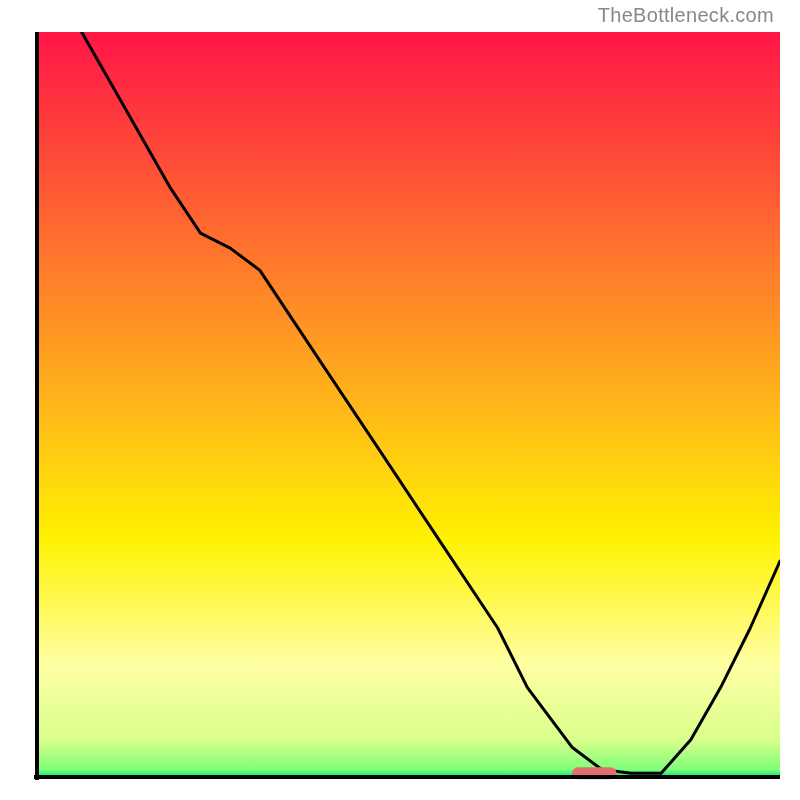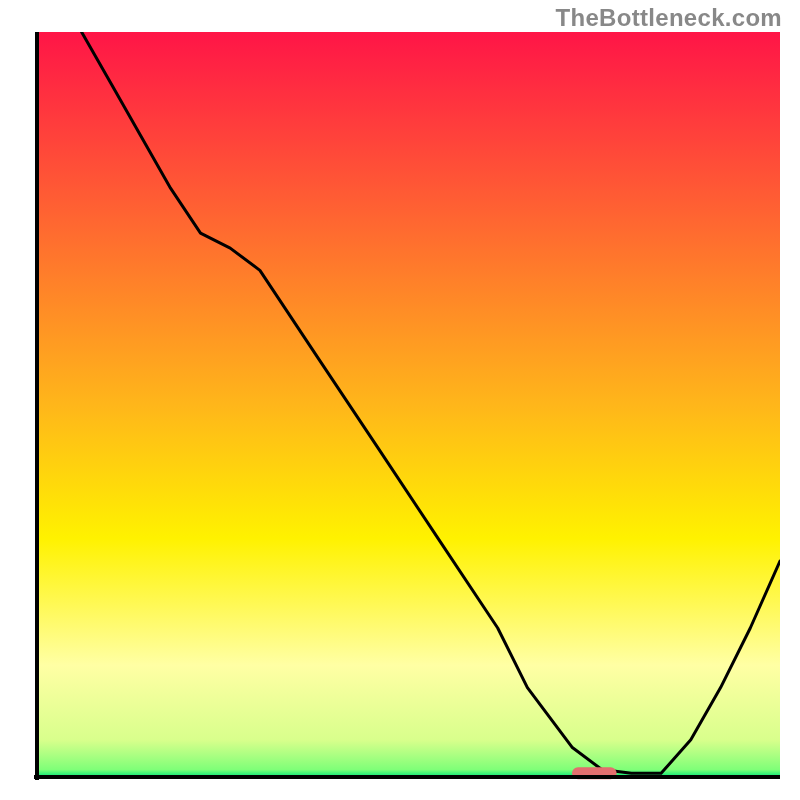--- a/index.html
+++ b/index.html
@@ -7,23 +7,23 @@
     width: 800px;
     height: 800px;
     background: #ffffff;
     font-family: Arial, Helvetica, sans-serif;
     position: relative;
     overflow: hidden;
   }
   .watermark {
     position: absolute;
     top: 4px;
-    right: 18px;
-    font-size: 24px;
-    font-weight: 700;
+    right: 26px;
+    font-size: 20px;
+    font-weight: 400;
     color: #888888;
     letter-spacing: 0.3px;
   }
   .plot {
     position: absolute;
     left: 34px;
     top: 32px;
     width: 746px;
     height: 748px;
   }

